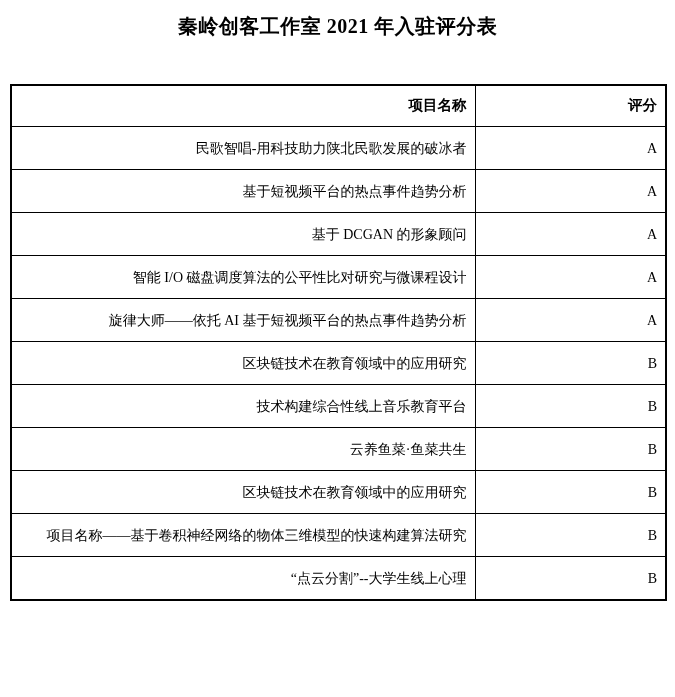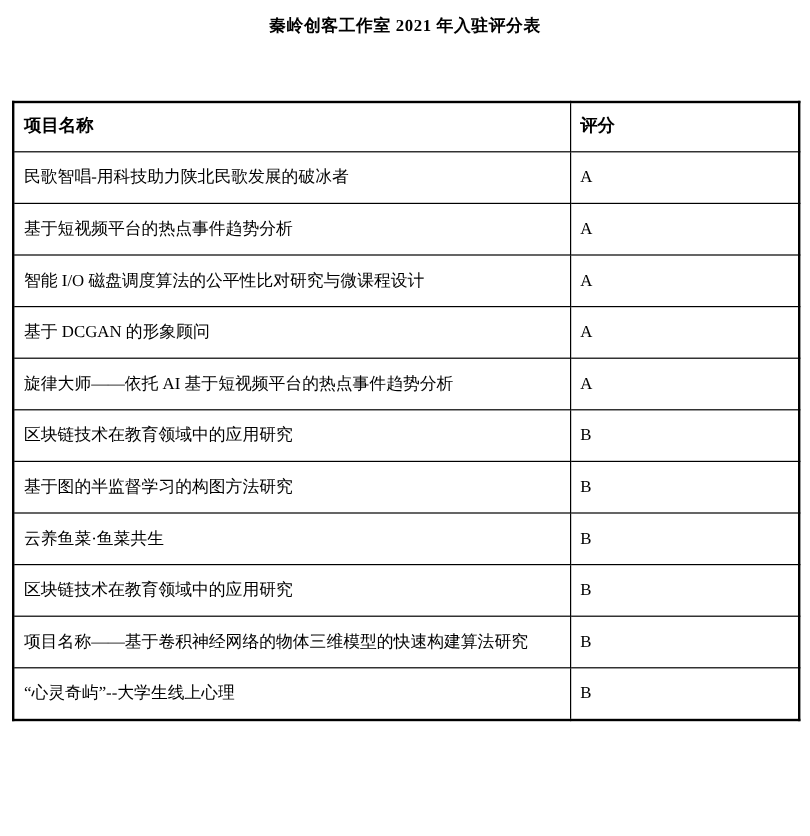--- a/index.html
+++ b/index.html
@@ -12,42 +12,42 @@
   .page {
     position: relative;
     width: 675px;
     height: 697px;
     background: #ffffff;
     overflow: hidden;
   }
   .doc-title {
     padding-top: 13px;
     text-align: center;
-    font-size: 14px;
+    font-size: 20px;
     font-weight: bold;
     letter-spacing: 0.5px;
   }
   .table-wrap {
     position: absolute;
     left: 10px;
     top: 84px;
     width: 655px;
   }
   table.score-table {
     border-collapse: collapse;
     table-layout: fixed;
     width: 655px;
     border: 2px solid #000000;
   }
   table.score-table col.col-project { width: 464px; }
   table.score-table col.col-score   { width: 191px; }
   table.score-table th,
   table.score-table td {
     border: 1px solid #000000;
-    text-align: left;
+    text-align: right;
     vertical-align: middle;
     font-size: 14px;
     line-height: 1.5;
     padding: 4px 8px;
     overflow: hidden;
     word-break: break-all;
   }
   table.score-table th {
     height: 32px;
     font-weight: bold;
@@ -80,52 +80,52 @@
       <tbody>
         <tr>
           <td>民歌智唱-用科技助力陕北民歌发展的破冰者</td>
           <td>A</td>
         </tr>
         <tr>
           <td>基于短视频平台的热点事件趋势分析</td>
           <td>A</td>
         </tr>
         <tr>
-          <td>智能 I/O 磁盘调度算法的公平性比对研究与微课程设计</td>
+          <td>基于 DCGAN 的形象顾问</td>
           <td>A</td>
         </tr>
         <tr>
-          <td>基于 DCGAN 的形象顾问</td>
+          <td>智能 I/O 磁盘调度算法的公平性比对研究与微课程设计</td>
           <td>A</td>
         </tr>
         <tr>
           <td>旋律大师——依托 AI 基于短视频平台的热点事件趋势分析</td>
           <td>A</td>
         </tr>
         <tr>
           <td>区块链技术在教育领域中的应用研究</td>
           <td>B</td>
         </tr>
         <tr>
-          <td>基于图的半监督学习的构图方法研究</td>
+          <td>技术构建综合性线上音乐教育平台</td>
           <td>B</td>
         </tr>
         <tr>
           <td>云养鱼菜·鱼菜共生</td>
           <td>B</td>
         </tr>
         <tr>
           <td>区块链技术在教育领域中的应用研究</td>
           <td>B</td>
         </tr>
         <tr>
           <td>项目名称——基于卷积神经网络的物体三维模型的快速构建算法研究</td>
           <td>B</td>
         </tr>
         <tr>
-          <td>“心灵奇屿”--大学生线上心理</td>
+          <td>“点云分割”--大学生线上心理</td>
           <td>B</td>
         </tr>
       </tbody>
     </table>
   </div>
 
 </div>
 
 </body></html>

